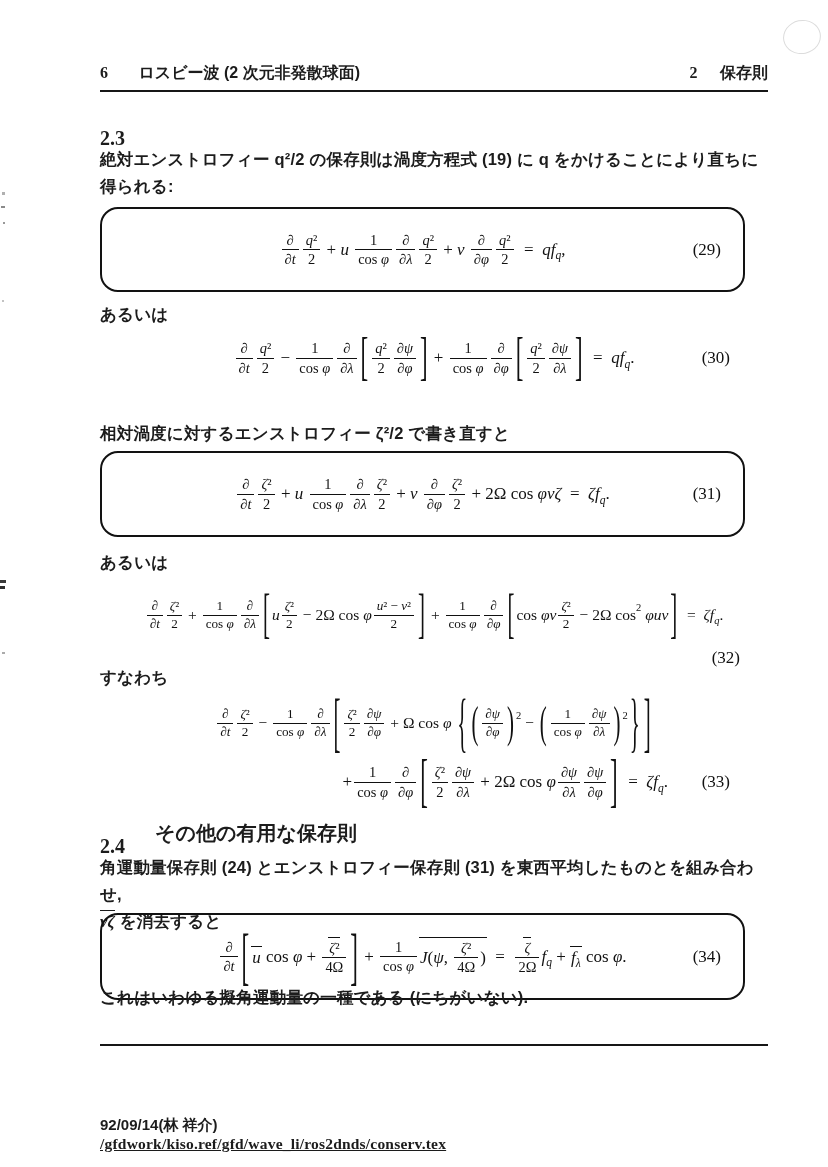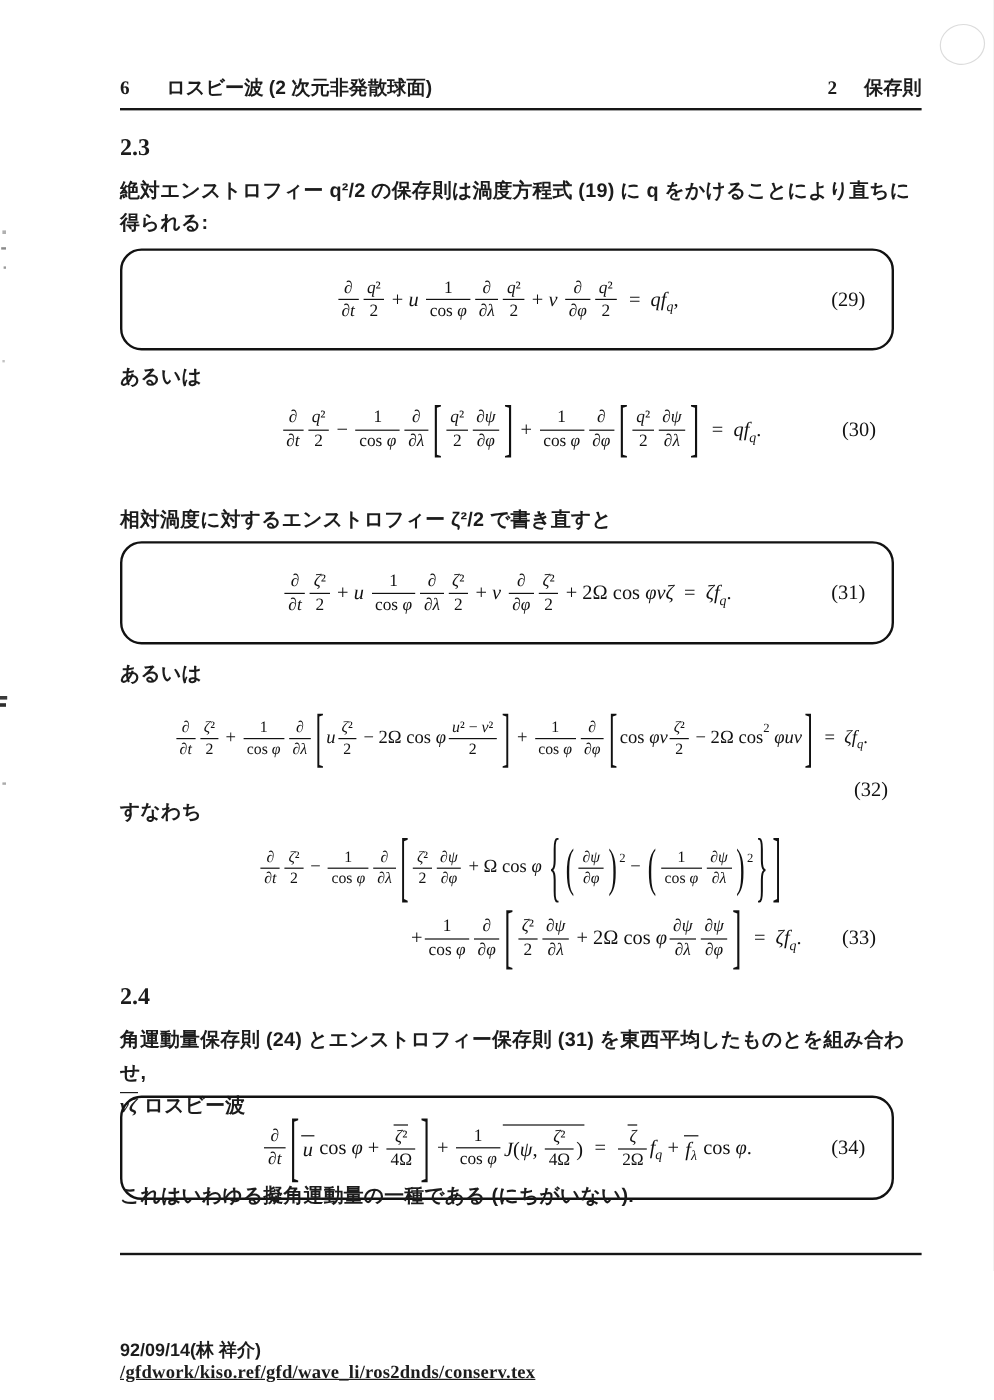--- a/index.html
+++ b/index.html
@@ -13,21 +13,21 @@
   .blk { position:absolute; left:0; width:668px; }
 
   
   .hdr { display:flex; justify-content:space-between; font-size:16px; font-weight:bold; }
   .hdr .no { font-family:"Liberation Serif","DejaVu Serif",serif; margin-right:26px; }
   .hdr .no2 { font-family:"Liberation Serif","DejaVu Serif",serif; margin-right:18px; }
   .rule { position:absolute; left:0; width:668px; height:2px; background:#161616; }
 
   
   .sechead { font-size:20px; font-weight:bold; display:flex; }
-  .sechead .no { font-family:"Liberation Serif","DejaVu Serif",serif; margin-right:30px; }
+  .sechead .no { font-family:"Liberation Serif","DejaVu Serif",serif; margin-right:30px;margin-top:15px; }
 
   
   .para { font-size:16.5px; line-height:27px; font-weight:600; letter-spacing:0.2px; }
 
   
   .eqbox {
     position:absolute; left:0; width:645px; border:2px solid #121212;
     border-radius:18px; box-sizing:border-box;
   }
 
@@ -128,25 +128,26 @@
     <div class="blk" style="top:690px;height:66px;">
       <div class="eq" style="font-size:15.5px;"><span class="fr"><span class="num"><span>∂</span></span><span class="den"><span>∂<i>t</i></span></span></span><span class="fr"><span class="num"><span><i>ζ</i>²</span></span><span class="den"><span>2</span></span></span><span> − </span><span class="fr"><span class="num"><span>1</span></span><span class="den"><span>cos </span><span><i>φ</i></span></span></span><span class="fr"><span class="num"><span>∂</span></span><span class="den"><span>∂<i>λ</i></span></span></span><span class="big" style="transform: scaleY(3.1);">[</span><span class="fr"><span class="num"><span><i>ζ</i>²</span></span><span class="den"><span>2</span></span></span><span class="fr"><span class="num"><span>∂<i>ψ</i></span></span><span class="den"><span>∂<i>φ</i></span></span></span><span> + Ω </span><span>cos </span><span><i>φ </i></span><span class="big" style="transform: scaleY(3.1);">{</span><span class="big" style="transform: scaleY(2.1);">(</span><span class="fr"><span class="num"><span>∂<i>ψ</i></span></span><span class="den"><span>∂<i>φ</i></span></span></span><span class="big" style="transform: scaleY(2.1);">)</span><sup>2</sup><span> − </span><span class="big" style="transform: scaleY(2.1);">(</span><span class="fr"><span class="num"><span>1</span></span><span class="den"><span>cos </span><span><i>φ</i></span></span></span><span class="fr"><span class="num"><span>∂<i>ψ</i></span></span><span class="den"><span>∂<i>λ</i></span></span></span><span class="big" style="transform: scaleY(2.1);">)</span><sup>2</sup><span class="big" style="transform: scaleY(3.1);">}</span><span class="big" style="transform: scaleY(3.1);">]</span></div>
     </div>
     <div class="blk" style="top:754px;height:56px;">
       <div class="eq" style="justify-content:flex-end;padding-right:100px;box-sizing:border-box;"><span>+</span><span class="fr"><span class="num"><span>1</span></span><span class="den"><span>cos </span><span><i>φ</i></span></span></span><span class="fr"><span class="num"><span>∂</span></span><span class="den"><span>∂<i>φ</i></span></span></span><span class="big" style="transform: scaleY(2.6);">[</span><span class="fr"><span class="num"><span><i>ζ</i>²</span></span><span class="den"><span>2</span></span></span><span class="fr"><span class="num"><span>∂<i>ψ</i></span></span><span class="den"><span>∂<i>λ</i></span></span></span><span> + 2Ω </span><span>cos </span><span><i>φ</i></span><span class="fr"><span class="num"><span>∂<i>ψ</i></span></span><span class="den"><span>∂<i>λ</i></span></span></span><span class="fr"><span class="num"><span>∂<i>ψ</i></span></span><span class="den"><span>∂<i>φ</i></span></span></span><span class="big" style="transform: scaleY(2.6);">]</span><span>  =  <i>ζ</i></span><span><i>f</i></span><sub>q</sub><span>.</span></div>
       <span class="eqno" style="right:38px;">(33)</span>
     </div>
 
     <div class="blk sechead" style="top:820px;">
       <span class="no">2.4</span>
+      <span>その他の有用な保存則</span>
     </div>
 
     <div class="blk para" style="top:854px;">
       <span>角運動量保存則 (24) とエンストロフィー保存則 (31) を東西平均したものとを組み合わせ,</span><br>
-      <span class="math-ov">vζ</span><span> ロスビー波</span>
+      <span class="math-ov">vζ</span><span> を消去すると</span>
     </div>
 
     <div class="eqbox" style="top:913px;height:87px;">
       <div class="eq"><span class="fr"><span class="num"><span>∂</span></span><span class="den"><span>∂<i>t</i></span></span></span><span class="big" style="transform: scaleY(2.8);">[</span><span class="ov"><span><i>u</i></span></span><span> </span><span>cos </span><span><i>φ </i>+ </span><span class="fr"><span class="num"><span class="ov"><span><i>ζ</i>²</span></span></span><span class="den"><span>4Ω</span></span></span><span class="big" style="transform: scaleY(2.8);">]</span><span> + </span><span class="fr"><span class="num"><span>1</span></span><span class="den"><span>cos </span><span><i>φ</i></span></span></span><span class="ov"><span><i>J</i>(<i>ψ</i>, </span><span class="fr"><span class="num"><span><i>ζ</i>²</span></span><span class="den"><span>4Ω</span></span></span><span>)</span></span><span>  =  </span><span class="fr"><span class="num"><span class="ov"><span><i>ζ</i></span></span></span><span class="den"><span>2Ω</span></span></span><span><i>f</i></span><sub>q</sub><span> + </span><span class="ov"><span><i>f</i></span><sub>λ</sub></span><span> </span><span>cos </span><span><i>φ</i>.</span></div>
       <span class="eqno" style="right:22px;">(34)</span>
     </div>
 
     <div class="blk para" style="top:984px;">これはいわゆる擬角運動量の一種である (にちがいない).</div>
 
     <div class="rule" style="top:1044px;"></div>

